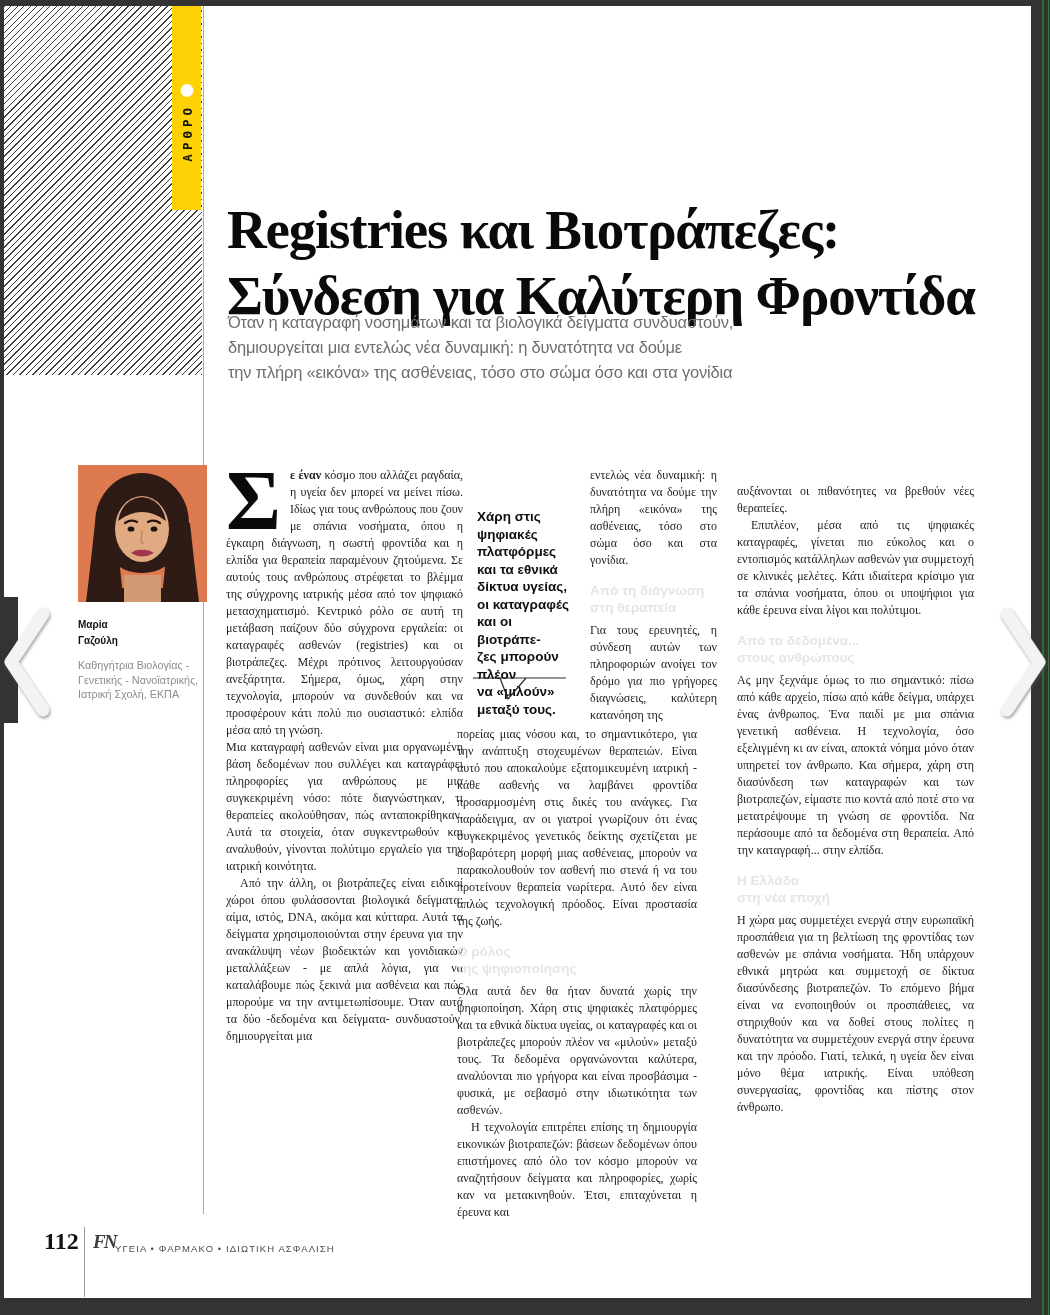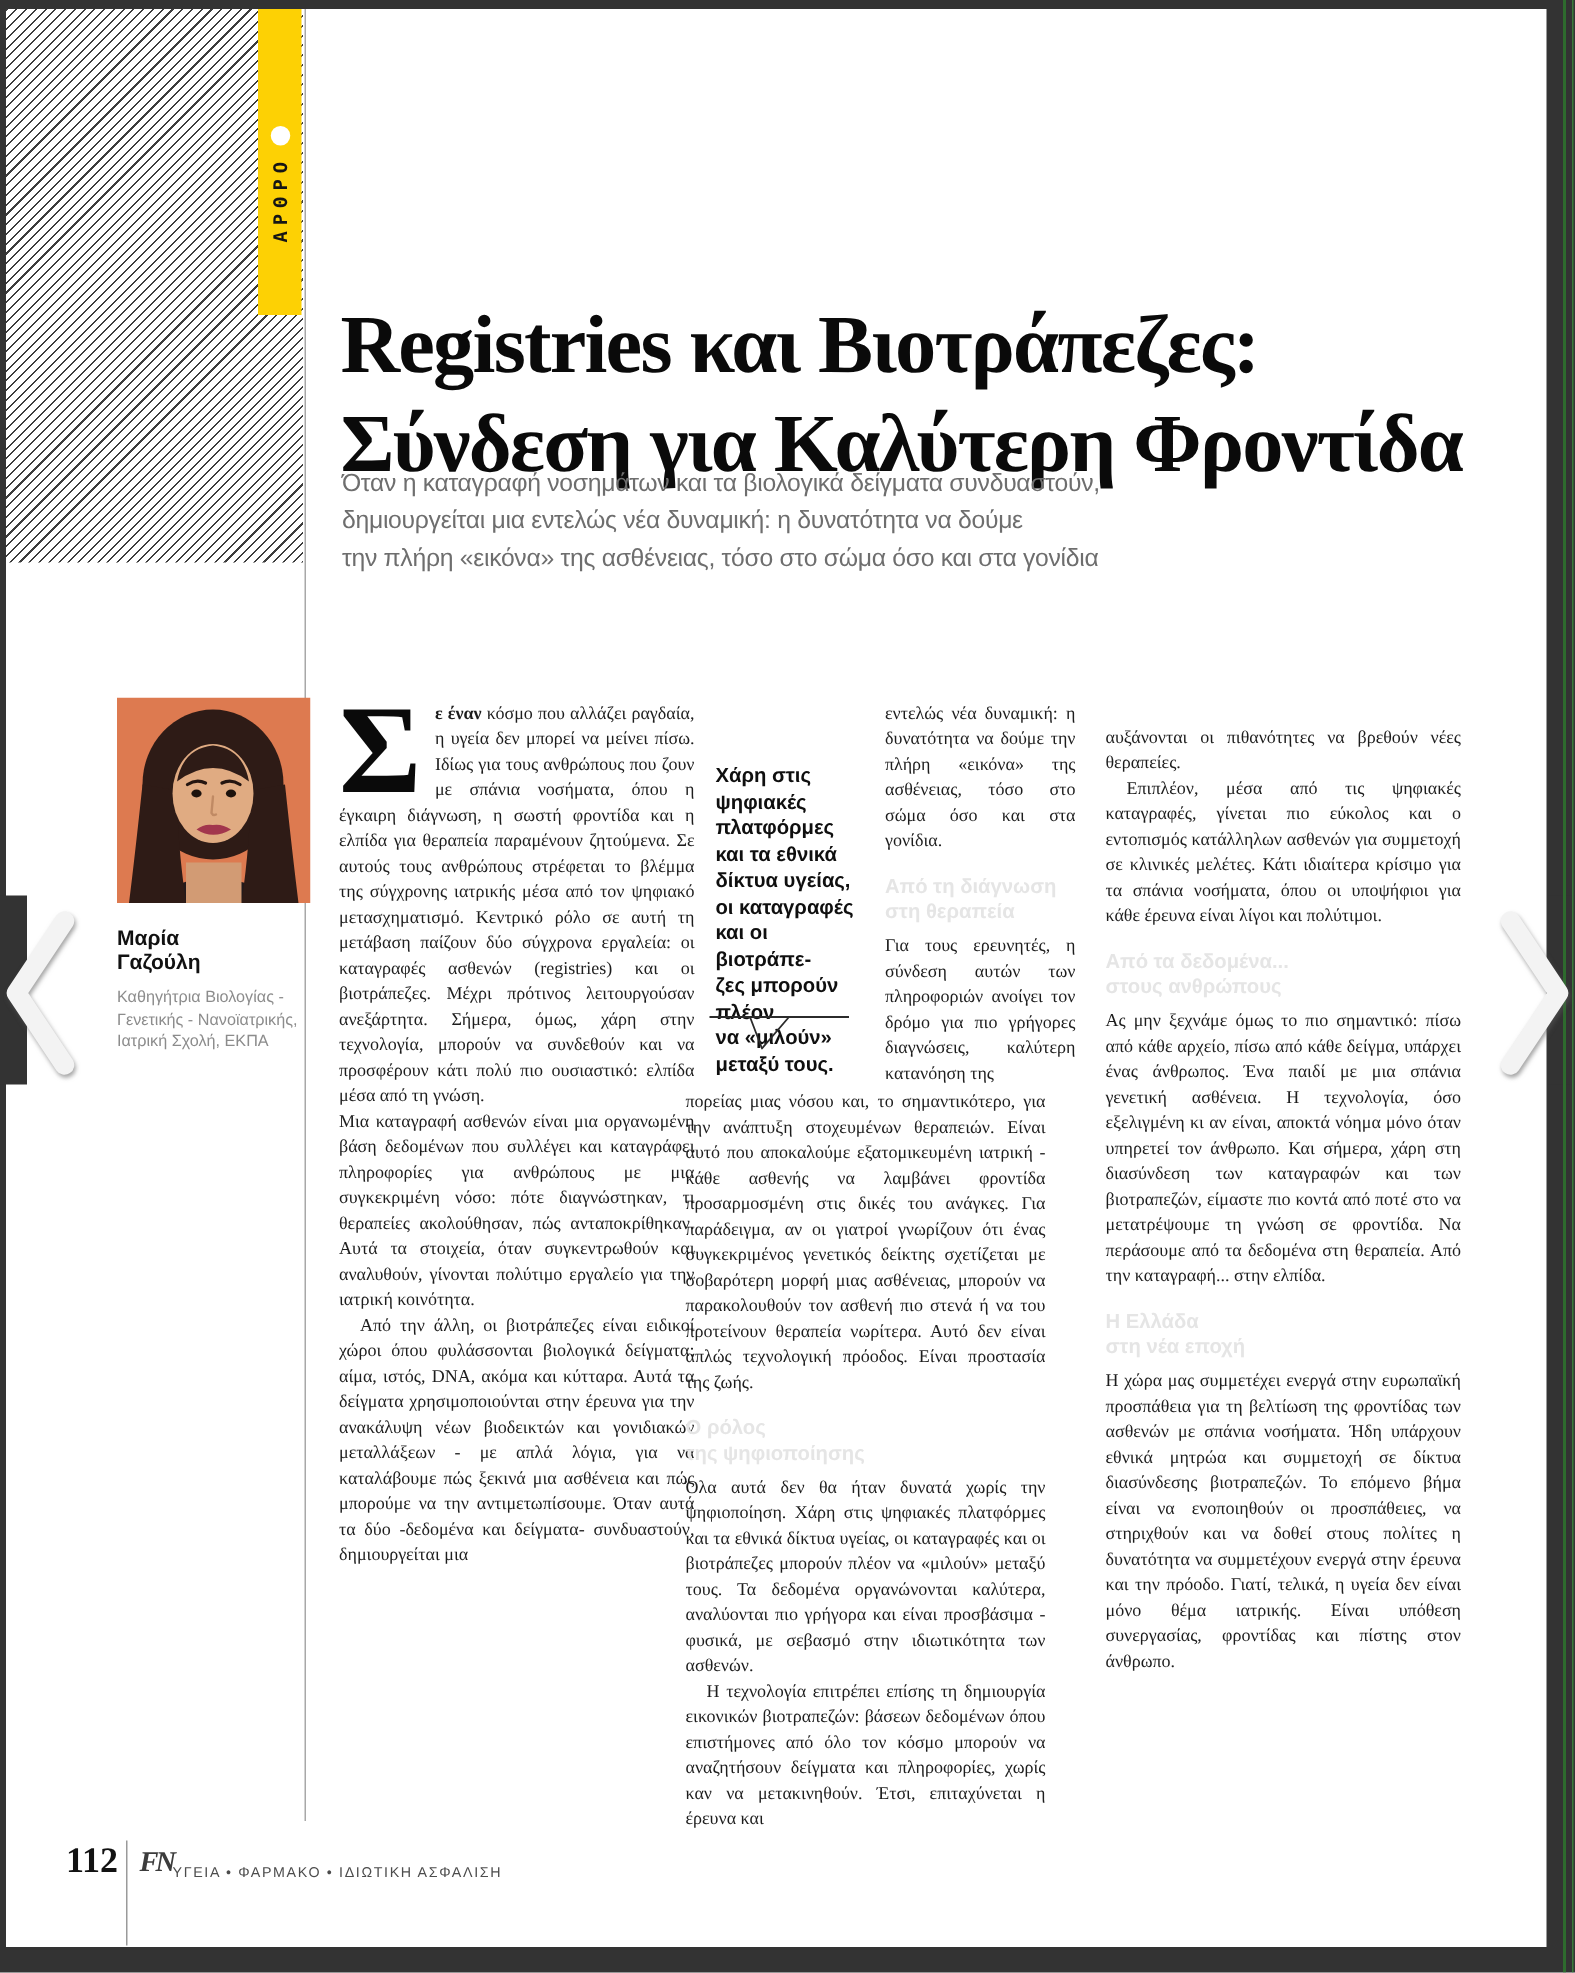--- a/index.html
+++ b/index.html
@@ -36,21 +36,21 @@
   }
   .lede{
     position:absolute;left:228px;top:310px;width:580px;
     font-size:16.5px;line-height:25px;color:#6e6e6e;letter-spacing:-0.2px;
     white-space:pre-line;
   }
 
   
   .author{position:absolute;left:78px;top:465px;width:130px;}
   .author-photo{display:block;width:129px;height:137px;}
-  .author-name{margin-top:15px;font-size:14px;font-weight:bold;line-height:16px;color:#111;white-space:pre-line;}
+  .author-name{margin-top:15px;font-size:10px;font-weight:bold;line-height:16px;color:#111;white-space:pre-line;}
   .author-creds{margin-top:9px;font-size:10.8px;line-height:14.5px;color:#8c8c8c;white-space:pre-line;}
 
   
   .bodytext{font-family:"Liberation Serif", serif;font-size:12px;line-height:17px;color:#1d1d1d;text-align:justify;}
   .col{position:absolute;}
   #col1{left:226px;top:467px;width:237px;}
   #quote{left:477px;top:468px;width:102px;}
   #colB-narrow{left:590px;top:467px;width:127px;}
   #colB-full{left:457px;top:726px;width:240px;}
   #col3{left:737px;top:467px;width:237px;margin-top:16px;}

